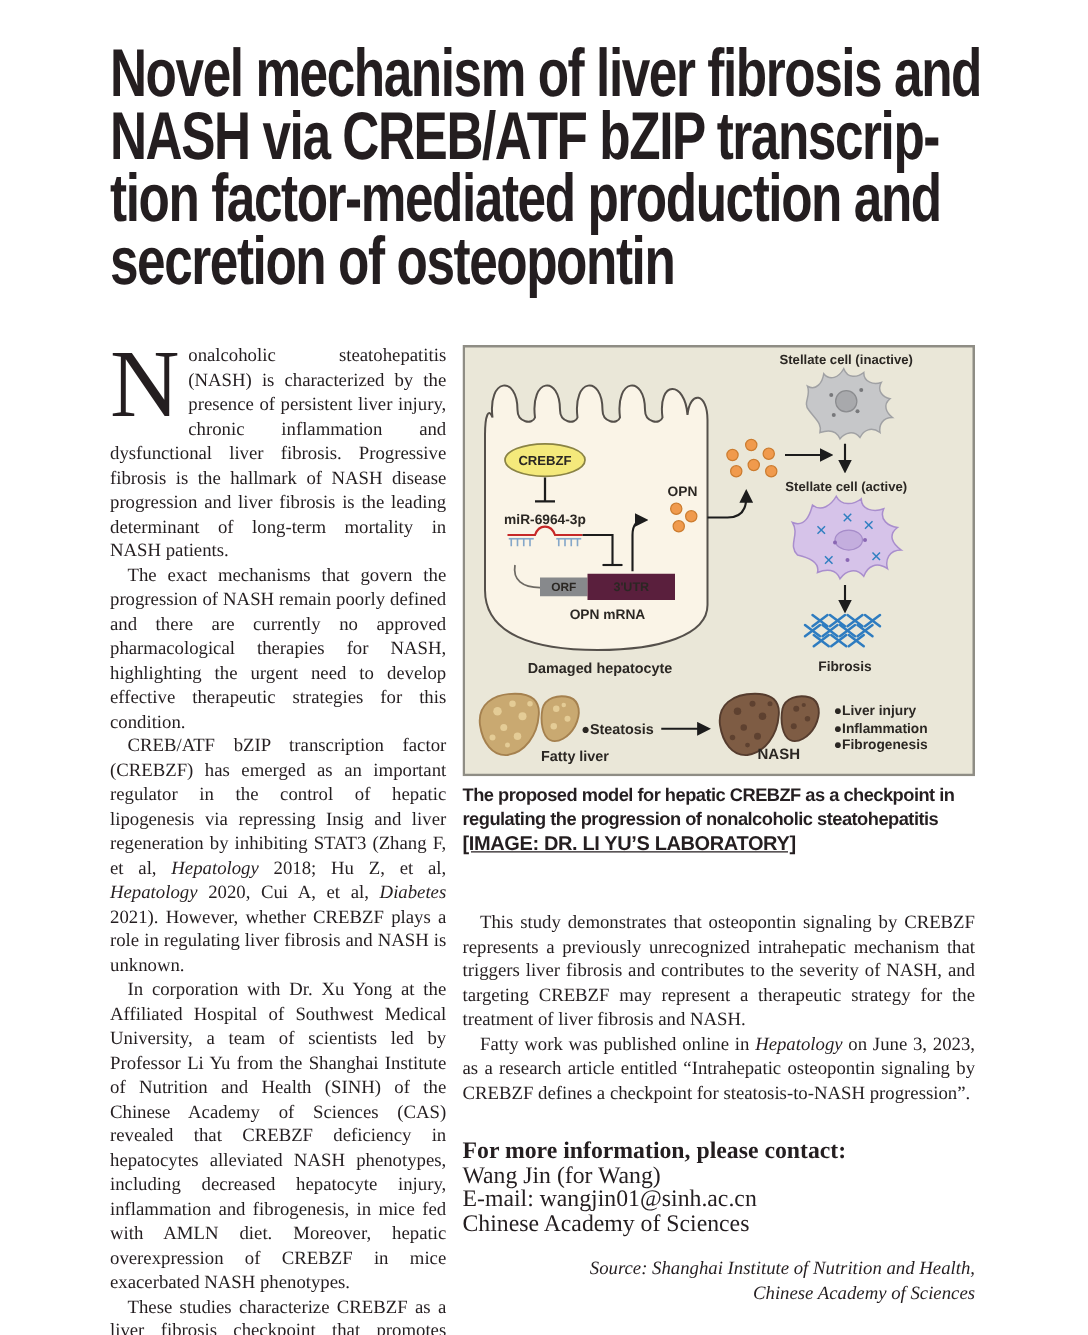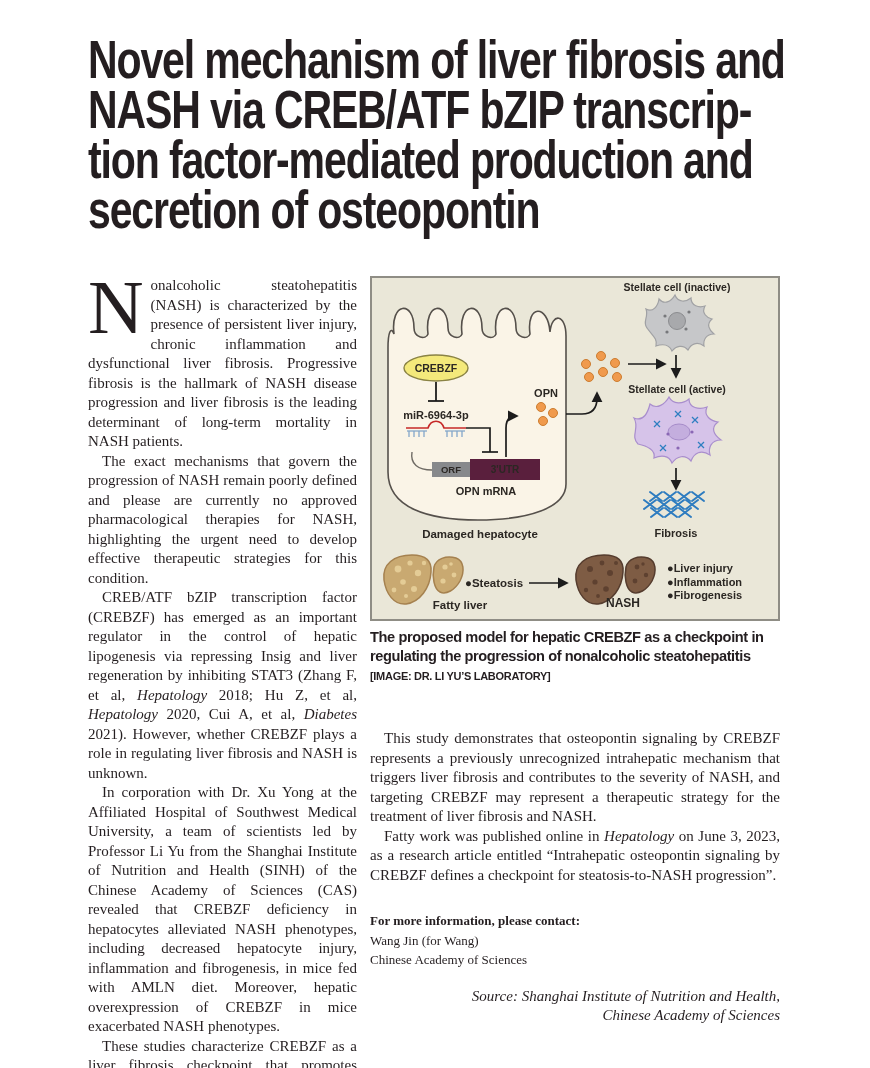--- a/index.html
+++ b/index.html
@@ -32,24 +32,24 @@
   }
   
   figure { width:410px; }
   figure svg { display:block; }
   .fig-caption {
     margin-top:7px; width:410px;
     font-family:"Liberation Sans", sans-serif;
     font-weight:bold; font-size:14.6px; line-height:19px;
     letter-spacing:-0.4px; color:#241e20; text-align:left;
   }
-  .fig-credit { font-size:11px; letter-spacing:-0.3px; }
+  .fig-credit { font-size:16px; letter-spacing:-0.3px;text-decoration:underline; }
   .col-right p.first-after-fig { margin-top:43px; }
   
-  .contact { margin-top:26px; font-size:13px; line-height:19.5px; }
+  .contact { margin-top:26px; font-size:19px; line-height:19.5px; }
   .contact .heading { font-weight:bold; }
   .source {
     margin-top:17px; font-size:15px; line-height:19.5px;
     font-style:italic; text-align:right;
   }
   
   .figtext {
     font-family:"Liberation Sans", sans-serif; font-weight:bold; fill:#2b2723;
   }
 </style>
@@ -60,21 +60,21 @@
 
   <h1 class="headline">Novel mechanism of liver fibrosis and
 NASH via CREB/ATF bZIP transcrip-
 tion factor-mediated production and
 secretion of osteopontin</h1>
 
   <div class="columns">
 
     <div class="col-left">
       <p><span class="dropcap">N</span><span>onalcoholic steatohepatitis (NASH) is characterized by the presence of persistent liver injury, chronic inflammation and dysfunctional liver fibrosis. Progressive fibrosis is the hallmark of NASH disease progression and liver fibrosis is the leading determinant of long-term mortality in NASH patients.</span></p>
-      <p class="indent">The exact mechanisms that govern the progression of NASH remain poorly defined and please are currently no approved pharmacological therapies for NASH, highlighting the urgent need to develop effective therapeutic strategies for this condition.</p>
+      <p class="indent">The exact mechanisms that govern the progression of NASH remain poorly defined and there are currently no approved pharmacological therapies for NASH, highlighting the urgent need to develop effective therapeutic strategies for this condition.</p>
       <p class="indent"><span>CREB/ATF bZIP transcription factor (CREBZF) has emerged as an important regulator in the control of hepatic lipogenesis via repressing Insig and liver regeneration by inhibiting STAT3 (Zhang F, et al, </span><i>Hepatology</i><span> 2018; Hu Z, et al, </span><i>Hepatology</i><span> 2020, Cui A, et al, </span><i>Diabetes</i><span> 2021). However, whether CREBZF plays a role in regulating liver fibrosis and NASH is unknown.</span></p>
       <p class="indent">In corporation with Dr. Xu Yong at the Affiliated Hospital of Southwest Medical University, a team of scientists led by Professor Li Yu from the Shanghai Institute of Nutrition and Health (SINH) of the Chinese Academy of Sciences (CAS) revealed that CREBZF deficiency in hepatocytes alleviated NASH phenotypes, including decreased hepatocyte injury, inflammation and fibrogenesis, in mice fed with AMLN diet. Moreover, hepatic overexpression of CREBZF in mice exacerbated NASH phenotypes.</p>
       <p class="indent">These studies characterize CREBZF as a liver fibrosis checkpoint that promotes hepatocyte injury and exacerbates NASH progression. RNA sequencing (scRNA-seq and bulk RNA-seq) of NASH livers of mice, together with cell coculture assays, revealed that an extracellular matrix protein osteopontin (OPN) is positively regulated by CREBZF, and that the CREBZF-OPN axis mediates the crosstalk between hepatocytes and HSCs in NASH progression. Mechanistically, inhibition of miR-6964-3p mediates CREBZF-induced OPN expression in hepatocytes. Adeno-associated virus (AAV)-mediated rescue of OPN restored HSC activation, liver fibrosis and NASH progression in CREBZF deficient mice. Importantly, expression levels of CREBZF are increased in livers of diet-induced NASH mouse models and humans with NASH, which are also positively corelated with increased expression of OPN in NASH.</p>
     </div>
 
     <div class="col-right">
 
       <figure>
         <svg viewBox="0 0 410 345" width="410" height="345">
           <defs>
@@ -277,20 +277,21 @@
       </figure>
 
       <div class="fig-caption"><span>The proposed model for hepatic CREBZF as a checkpoint in regulating the progression of nonalcoholic steatohepatitis </span><span class="fig-credit">[IMAGE: DR. LI YU’S LABORATORY]</span></div>
 
       <p class="indent first-after-fig">This study demonstrates that osteopontin signaling by CREBZF represents a previously unrecognized intrahepatic mechanism that triggers liver fibrosis and contributes to the severity of NASH, and targeting CREBZF may represent a therapeutic strategy for the treatment of liver fibrosis and NASH.</p>
       <p class="indent"><span>Fatty work was published online in </span><i>Hepatology</i><span> on June 3, 2023, as a research article entitled “Intrahepatic osteopontin signaling by CREBZF defines a checkpoint for steatosis-to-NASH progression”.</span></p>
 
       <div class="contact">
         <div class="heading">For more information, please contact:</div>
         <div>Wang Jin (for Wang)</div>
+        <div>E-mail: wangjin01@sinh.ac.cn</div>
         <div>Chinese Academy of Sciences</div>
       </div>
 
       <div class="source">
         <div>Source: Shanghai Institute of Nutrition and Health,</div>
         <div>Chinese Academy of Sciences</div>
       </div>
 
     </div>
   </div>

